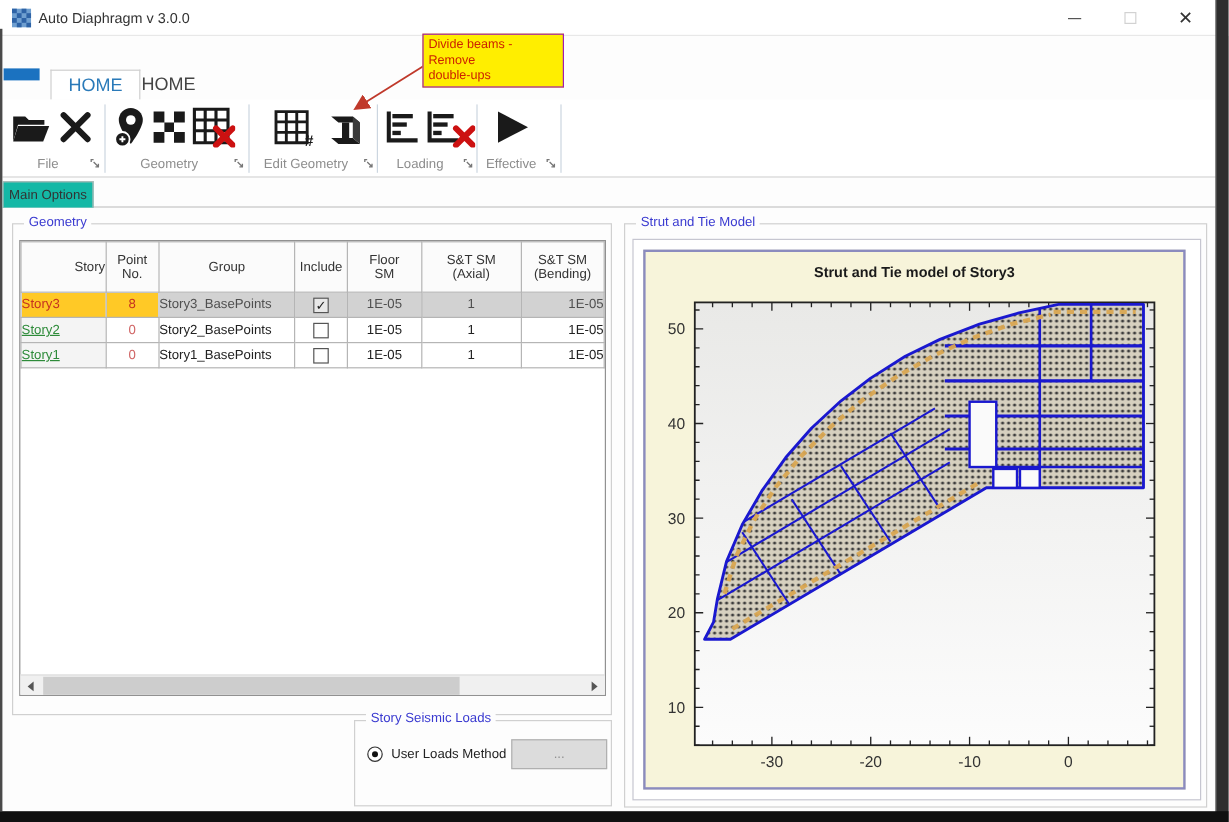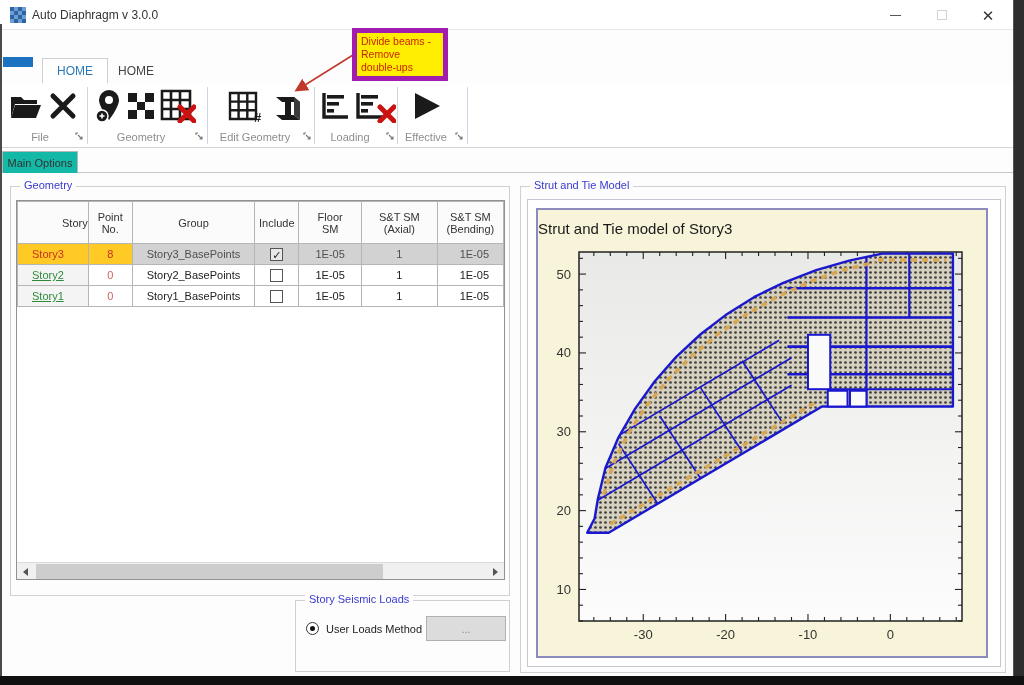--- a/index.html
+++ b/index.html
@@ -15,21 +15,21 @@
   #btn-min { left:875px; } #btn-max { left:922px; } #btn-close { left:968px; }
   #btn-min .dash { width:11px; height:0; border-top:1.6px solid #555; }
   #btn-max .box { width:10px; height:10px; border:1.3px solid #d2d2d2; }
   #btn-close .x { font-size:15px; color:#333; line-height:1; }
   #left-border { position:absolute; left:0; top:24px; width:2px; height:652px; background:#4a4a4a; }
   #right-strip { position:absolute; left:1013px; top:0; width:11px; height:685px; background:#2e2e2e; border-left:1px solid #555; }
   #bottom-bar { position:absolute; left:0; top:676px; width:1024px; height:9px; background:#101010; }
 
   
   #blue-bar { position:absolute; left:3px; top:57px; width:30px; height:10px; background:#1b72c0; }
-  .ribbon-tab { position:absolute; top:58px; height:25px; padding:0 14px; display:flex; align-items:center; font-size:12px; }
+  .ribbon-tab { position:absolute; top:58px; height:25px; padding:0 14px; display:flex; align-items:center; font-size:15px; }
   #tab-home { left:42px; color:#2a7ab9; background:#fff; border:1px solid #cfcfcf; border-bottom:none; }
   #tab-help { left:104px; color:#444; }
 
   
   #ribbon { position:absolute; left:2px; top:83px; width:1011px; height:65px; background:#fff; border-bottom:1px solid #d5d5d5; }
   .rsep { position:absolute; top:4px; width:1px; height:57px; background:#ccd6e0; }
   .glabel { position:absolute; top:46px; height:16px; display:flex; align-items:center; justify-content:center; color:#8d8d8d; font-size:11px; }
   .launcher { position:absolute; top:49px; width:9px; height:9px; }
   .ricon { position:absolute; }
 
@@ -40,21 +40,21 @@
   
   .gbox { position:absolute; border:1px solid #d0d0d0; background:#fdfdfd; }
   .gbox .legend { position:absolute; left:9px; top:-8px; background:#fdfdfd; padding:0 4px; font-size:11px; color:#3a3ad0; }
 
   
   #tbl-panel { position:absolute; left:16px; top:200px; width:489px; height:380px; border:1px solid #919191; background:#fff; }
   table.grid { border-collapse:collapse; table-layout:fixed; font-size:11px; }
   table.grid th, table.grid td { border:1px solid #b5b5b5; overflow:hidden; white-space:pre-line; }
   table.grid th { font-weight:normal; color:#333; height:42px; text-align:center; background:#fbfbfb; }
   th.group-h { background:#b7d9eb; }
-  table.grid td { height:21px; padding:0 14px; color:#222; }
+  table.grid td { height:21px; padding:0 0; color:#222; }
   td.c { text-align:center; } td.r { text-align:right; }
   tr.sel td.story { background:#ffc926; color:#c63220; }
   tr.sel td.pt { background:#ffc926; color:#c63220; text-align:center; }
   tr.sel td.val { background:#d2d2d2; color:#4f4f4f; }
   tr.nrm td.story { background:#f4f4f4; color:#2e8b3a;text-decoration:underline; }
   tr.nrm td.pt { color:#d06464; text-align:center; }
   .cb { width:13px; height:13px; border:1px solid #555; background:#fff; margin:0 auto; font-size:11px; line-height:12px; text-align:center; color:#222; }
   tr.sel .cb { background:#e8e8e8; }
 
   
@@ -67,25 +67,25 @@
   
   .fld-label { position:absolute; font-size:11px; color:#222; }
   .fld-input { position:absolute; width:100px; height:20px; border:1px solid #7a7a7a; font-size:11px; padding-left:4px; font-family:"Liberation Sans",sans-serif; background:#fff; color:#111; }
   #radio-outer { position:absolute; left:10px; top:21px; width:13px; height:13px; border:1px solid #333; border-radius:50%; background:#fff; }
   #radio-dot { position:absolute; left:3px; top:3px; width:5px; height:5px; border-radius:50%; background:#111; }
   #browse-btn { position:absolute; left:130px; top:15px; width:80px; height:25px; background:#dcdcdc; border:1px solid #b0b0b0; color:#909090; font-size:11px; display:flex; align-items:center; justify-content:center; }
 
   
   #strut-inner { position:absolute; left:6px; top:12px; width:474px; height:468px; border:1px solid #c6c6d0; background:#fff; }
   #chart-panel { position:absolute; left:8px; top:8px; width:452px; height:450px; border:2px solid #8b8bbe; background:#f7f4da; }
-  #chart-title { position:absolute; left:0; top:10px; width:100%; font-size:15px; font-weight:normal; color:#1a1a1a; }
+  #chart-title { position:absolute; left:0; top:10px; width:100%; text-align:center; font-size:12px; font-weight:bold; color:#1a1a1a; }
   #plot-svg { position:absolute; left:0; top:0; }
 
   
-  #callout { position:absolute; left:352px; top:28px; width:96px; background:#ffee00; border:5px solid #a21caf; color:#cc2200; font-size:10.5px; line-height:13px; padding:2px 4px; z-index:9; }
+  #callout { position:absolute; left:352px; top:28px; width:118px; background:#ffee00; border:1px solid #a21caf; color:#cc2200; font-size:10.5px; line-height:13px; padding:2px 4px; z-index:9; }
   #annot-svg { position:absolute; left:0; top:0; width:1024px; height:685px; pointer-events:none; z-index:8; }
 </style>
 </head>
 <body>
 
 <div id="app">
 
   <div id="titlebar">
     <svg id="app-icon" viewBox="0 0 16 16">
       <rect x="0" y="0" width="16" height="16" fill="#6f9fd0"></rect>

